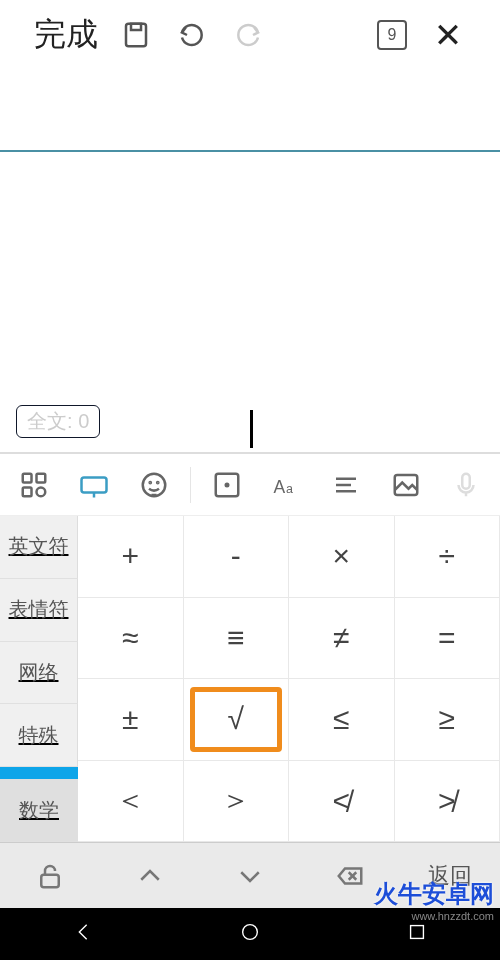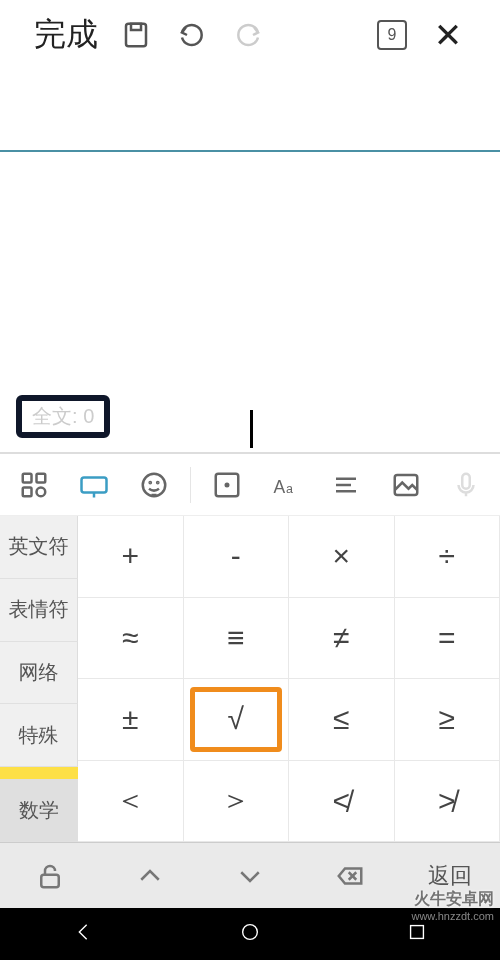--- a/index.html
+++ b/index.html
@@ -12,52 +12,52 @@
 .topbar .ticon svg { width: 30px; height: 30px; stroke: #555; fill: none; stroke-width: 2; }
 .topbar .spacer { flex: 1; }
 #redo-btn svg { stroke: #ccc; }
 #page-badge { border: 2px solid #555; width: 30px; height: 30px; display: flex; align-items: center; justify-content: center; font-size: 16px; border-radius: 4px; }
 #close-btn { font-size: 34px; color: #222; }
 
 
 .editor-top { height: 82px; background: #fff; border-bottom: 2px solid #4a90a4; }
 .editor-body { height: 300px; position: relative; background: #fff; }
 .caret { position: absolute; left: 250px; top: 258px; width: 3px; height: 38px; background: #000; }
-.counter { position: absolute; left: 16px; bottom: 14px; font-size: 20px; color: #ccc; border: 6px solid #0f172a; border-radius: 6px; padding: 2px 10px; }
+.counter { position: absolute; left: 16px; bottom: 14px; font-size: 20px; color: #ccc; border: 1px solid #0f172a; border-radius: 6px; padding: 2px 10px; }
 
 
 .fmtbar { height: 64px; display: flex; align-items: center; border-top: 2px solid #ddd; border-bottom: 1px solid #eee; padding: 0 6px; gap: 4px; background: #fff; }
 .fmtbar .fbtn { flex: 1; display: flex; align-items: center; justify-content: center; color: #666; }
 .fmtbar .fbtn svg { width: 30px; height: 30px; stroke: #666; fill: none; stroke-width: 2; }
 .fmtbar .fbtn.active svg { stroke: #3b9dc4; }
 .fmtbar .divider { width: 1px; height: 36px; background: #e5e5e5; margin: 0 4px; }
 #mic-btn svg { stroke: #ddd; }
 
 
 .panel { display: flex; height: 326px; background: #fff; }
-.tabs { width: 78px; display: flex; flex-direction: column; background: #fde047; }
+.tabs { width: 78px; display: flex; flex-direction: column; background: #0ea5e9; text-decoration: underline; }
 .tab { flex: 1; display: flex; align-items: center; justify-content: center; font-size: 20px; color: #555; background: #f0f0f0; border-right: 1px solid #ddd; border-bottom: 1px solid #e0e0e0; }
 #tab-math { background: #dfdfdf; border-right: none; margin-top: 12px; }
 .grid { flex: 1; display: grid; grid-template-columns: repeat(4, 1fr); grid-template-rows: repeat(4, 1fr); }
 .key { display: flex; align-items: center; justify-content: center; font-size: 30px; color: #444; border-right: 1px solid #e8e8e8; border-bottom: 1px solid #e8e8e8; position: relative; }
 .key.hl::after { content: ""; position: absolute; left: 6px; right: 6px; top: 8px; bottom: 8px; border: 5px solid #f08c1c; border-radius: 4px; }
 
 
 .botbar { height: 66px; background: #eaeaea; border-top: 1px solid #ccc; display: flex; align-items: center; text-align: right; }
 .botbar .bbtn { flex: 1; display: flex; align-items: center; justify-content: center; color: #777; }
 .botbar .bbtn svg { width: 30px; height: 30px; stroke: #777; fill: none; stroke-width: 2; }
 #return-btn { font-size: 22px; color: #555; }
 
 
 .navbar { height: 52px; background: #000; display: flex; align-items: center; justify-content: space-around; }
 .navbar .nbtn svg { width: 22px; height: 22px; stroke: #fff; fill: none; stroke-width: 1.5; }
 
 
 .wm { position: absolute; right: 6px; bottom: 56px; text-align: right; pointer-events: none; }
-.wm .l1 { font-size: 16px; color: #737373; font-weight: bold; text-shadow: 0 0 3px #fff; }
+.wm .l1 { font-size: 24px; color: #1d4ed8; font-weight: bold; text-shadow: 0 0 3px #fff; }
 .wm .l2 { font-size: 11px; color: #888; }
 </style>
 </head>
 <body>
 
 <div class="topbar">
   <div id="done">完成</div>
   <div class="ticon">
     <svg viewBox="0 0 24 24">
         <rect x="4" y="3" width="16" height="18" rx="2"></rect>

